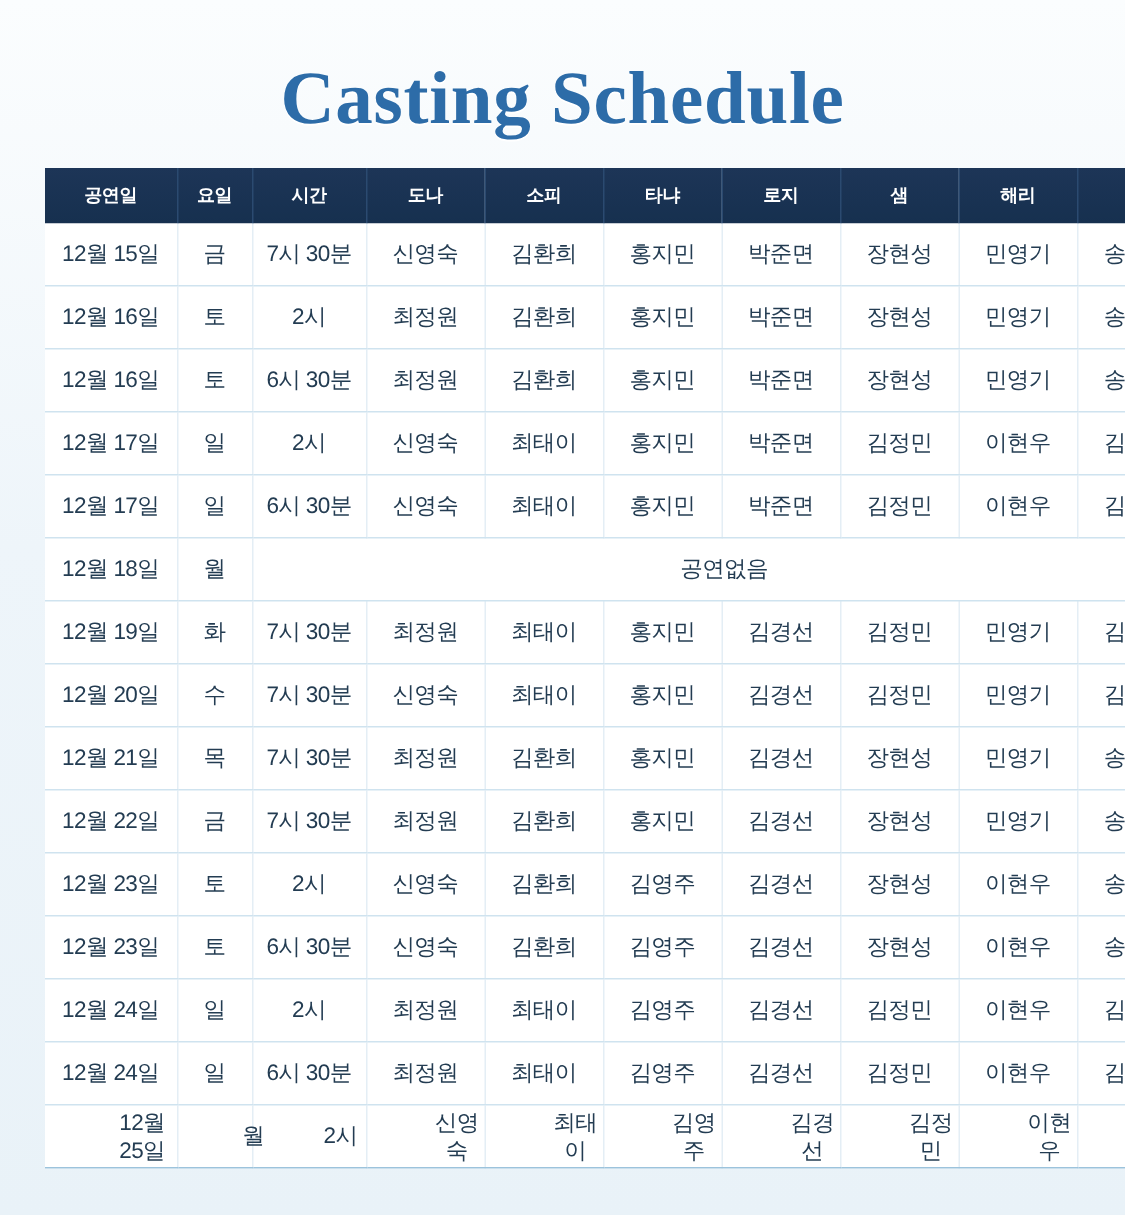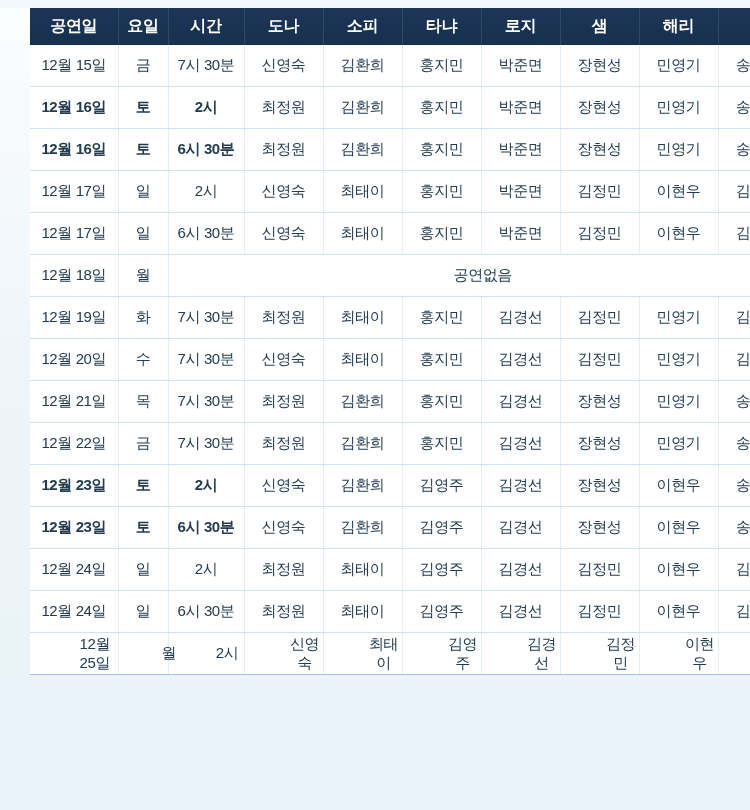--- a/index.html
+++ b/index.html
@@ -39,21 +39,21 @@
   table.schedule {
     width: 690px;
     border-collapse: collapse;
     table-layout: fixed;
     font-size: 15px;
   }
   table.schedule th {
     background: linear-gradient(180deg, #1d3557 0%, #16304f 100%);
     color: #ffffff;
     font-weight: bold;
-    font-size: 16px;
+    font-size: 12px;
     height: 35px;
     border-right: 1px solid #2b4a70;
     text-align: center;
     letter-spacing: -0.3px;
   }
   table.schedule th:last-child { border-right: none; }
   table.schedule td {
     height: 39px;
     text-align: center;
     border-bottom: 1px solid #cfe3ef;
@@ -66,21 +66,21 @@
   table.schedule td:last-child { border-right: none; }
   table.schedule tr:last-child td { border-bottom: 1px solid #9cc3dc; padding-left: 43px; }
 
   
   col.c-date { width: 88px; }
   col.c-day  { width: 50px; }
   col.c-time { width: 76px; }
   col.c-role { width: 79px; }
 
   
-  .sat { color: #2f7fd6; font-weight: bold; }
+  .sat { color: #2f7fd6; }
   .sun { color: #e0457f; }
   .wk  { color: #233c52; }
   .tint-sat { background: #eef7fd; }
   .tint-sun { background: #fdf0f5; margin-left: 31px; }
 
   .noshow {
     color: #2f6f9f;
     font-size: 15px;
     background: #e8f3fb;
   }
@@ -93,20 +93,21 @@
     font-size: 12.5px;
     color: #3c5a72;
     letter-spacing: -0.4px;
   }
 </style>
 </head>
 <body>
 
 <div class="page">
 
+  <div class="title">Casting Schedule</div>
 
   <div class="table-wrap">
     <table class="schedule">
       <colgroup>
         <col class="c-date">
           <col class="c-day">
           <col class="c-time">
         <col class="c-role">
           <col class="c-role">
           <col class="c-role">

